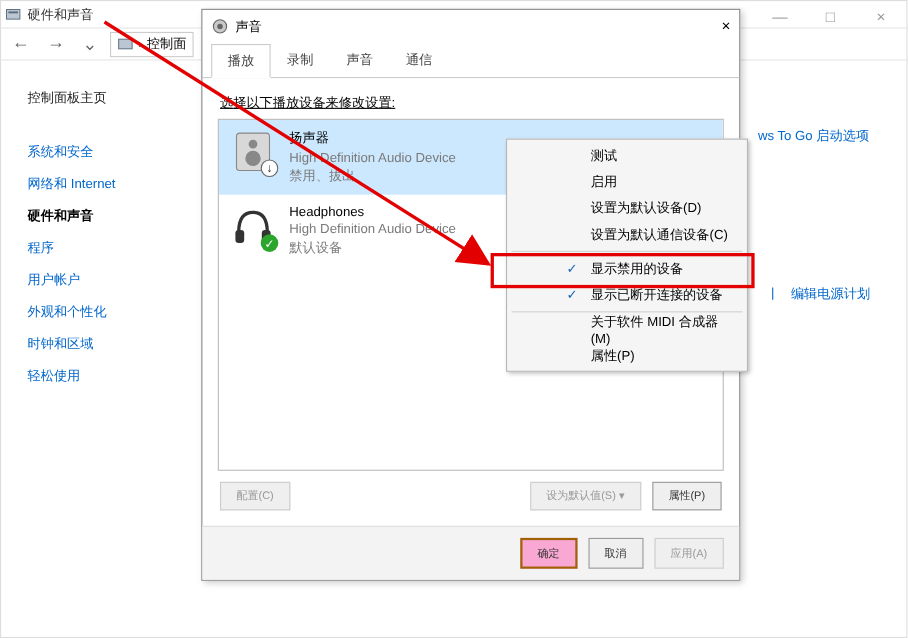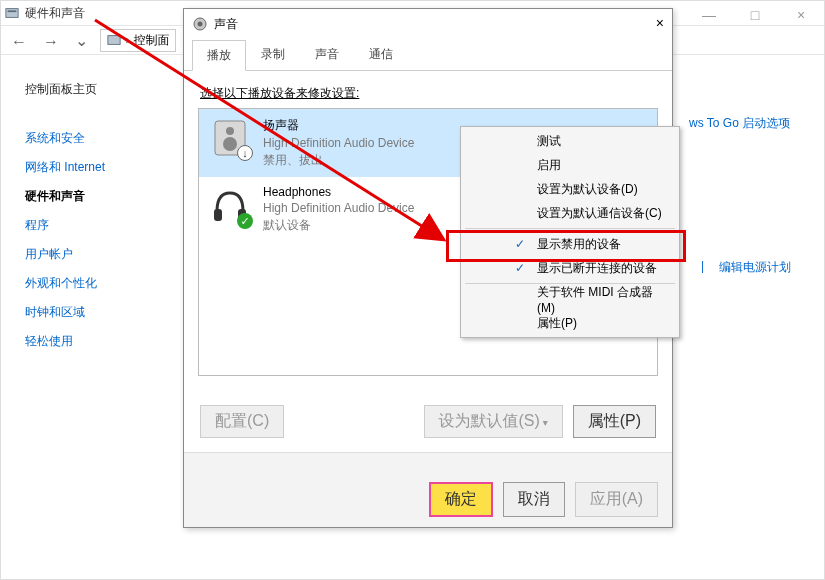--- a/index.html
+++ b/index.html
@@ -37,26 +37,26 @@
   .dev { display: flex; padding: 8px 10px; gap: 12px; }
   .dev.selected { background: #cce8ff; }
   .dev-icon { width: 42px; height: 42px; position: relative; }
   .dev-icon svg { width: 42px; height: 42px; }
   .dev-badge { position: absolute; right: -2px; bottom: -2px; width: 16px; height: 16px; border-radius: 50%; display: flex; align-items: center; justify-content: center; font-size: 11px; color: #fff; }
   .dev-badge.down { background: #fff; border: 1px solid #666; color: #333; }
   .dev-badge.ok { background: #2ba52b; }
   .dev-text .dev-name { font-weight: normal; color: #000; }
   .dev-text .dev-sub { color: #7a7a7a; margin-top: 2px; }
   .dlg-bottom { display: flex; gap: 10px; padding: 10px 2px 4px; }
-  .btn { border: 1px solid #999; background: #efefef; padding: 5px 14px; font-size: 16px; color: #333; margin-top: 19px; }
+  .btn { border: 1px solid #999; background: #efefef; padding: 5px 14px; font-size: 10px; color: #333; }
   .btn.disabled { color: #999; border-color: #ccc; }
   .btn.arrow::after { content: " ▾"; font-size: 10px; }
   .spacer { flex: 1; }
   .dlg-actions { display: flex; gap: 10px; justify-content: flex-end; padding: 10px 14px; border-top: 1px solid #ddd; background: #f3f3f3; }
-  .btn.primary { border: 2px solid #ec4899; background: #fde047; }
+  .btn.primary { border: 2px solid #a16207; background: #f9a8d4; }
 
   
   .ctx { position: absolute; left: 460px; top: 126px; width: 220px; background: #f5f5f5; border: 1px solid #b7b7b7; box-shadow: 2px 2px 4px rgba(0,0,0,.25); padding: 2px 0; }
   .ctx .item { display: flex; align-items: center; height: 24px; padding: 0 10px 0 28px; position: relative; margin-left: 48px; }
   .ctx .item .chk { position: absolute; left: 6px; color: #1a66b3; font-size: 12px; }
   .ctx .sep { height: 1px; background: #d0d0d0; margin: 3px 4px; }
 
   
   .redbox { position: absolute; left: 446px; top: 230px; width: 240px; height: 32px; border: 3px solid #e30000; }
 

